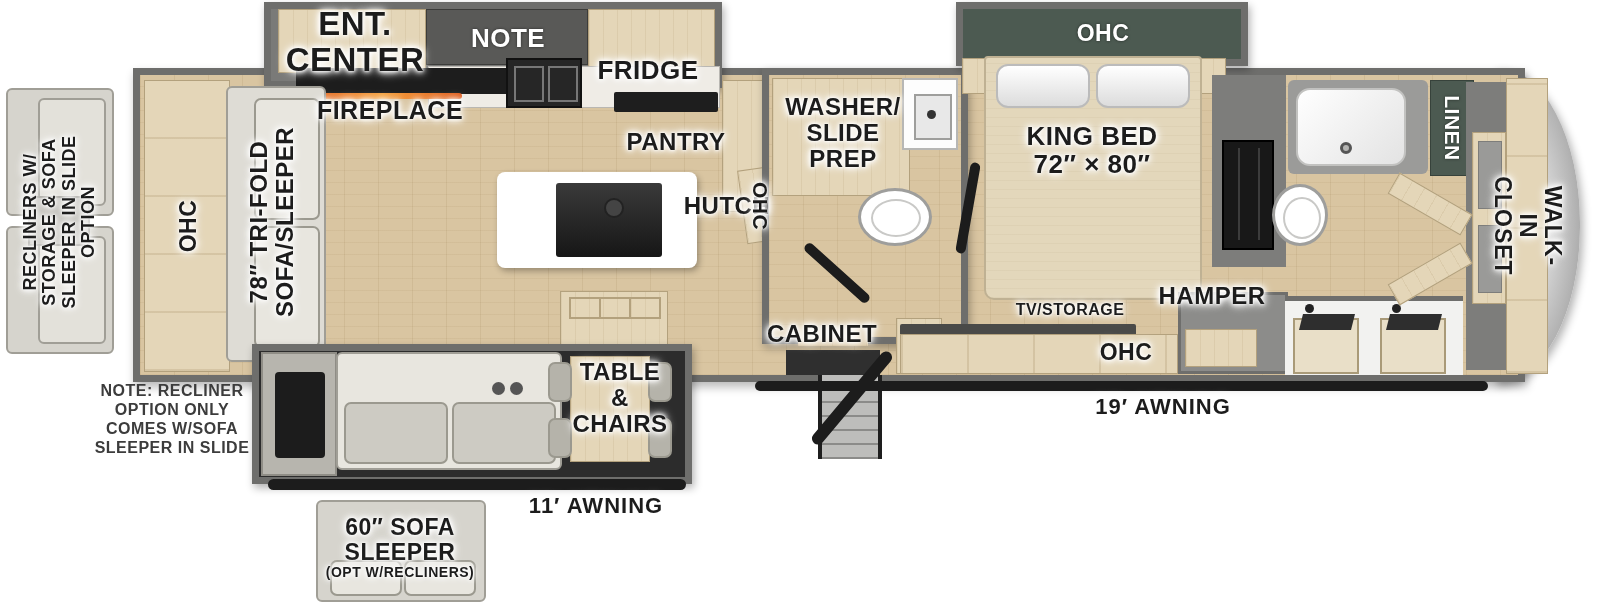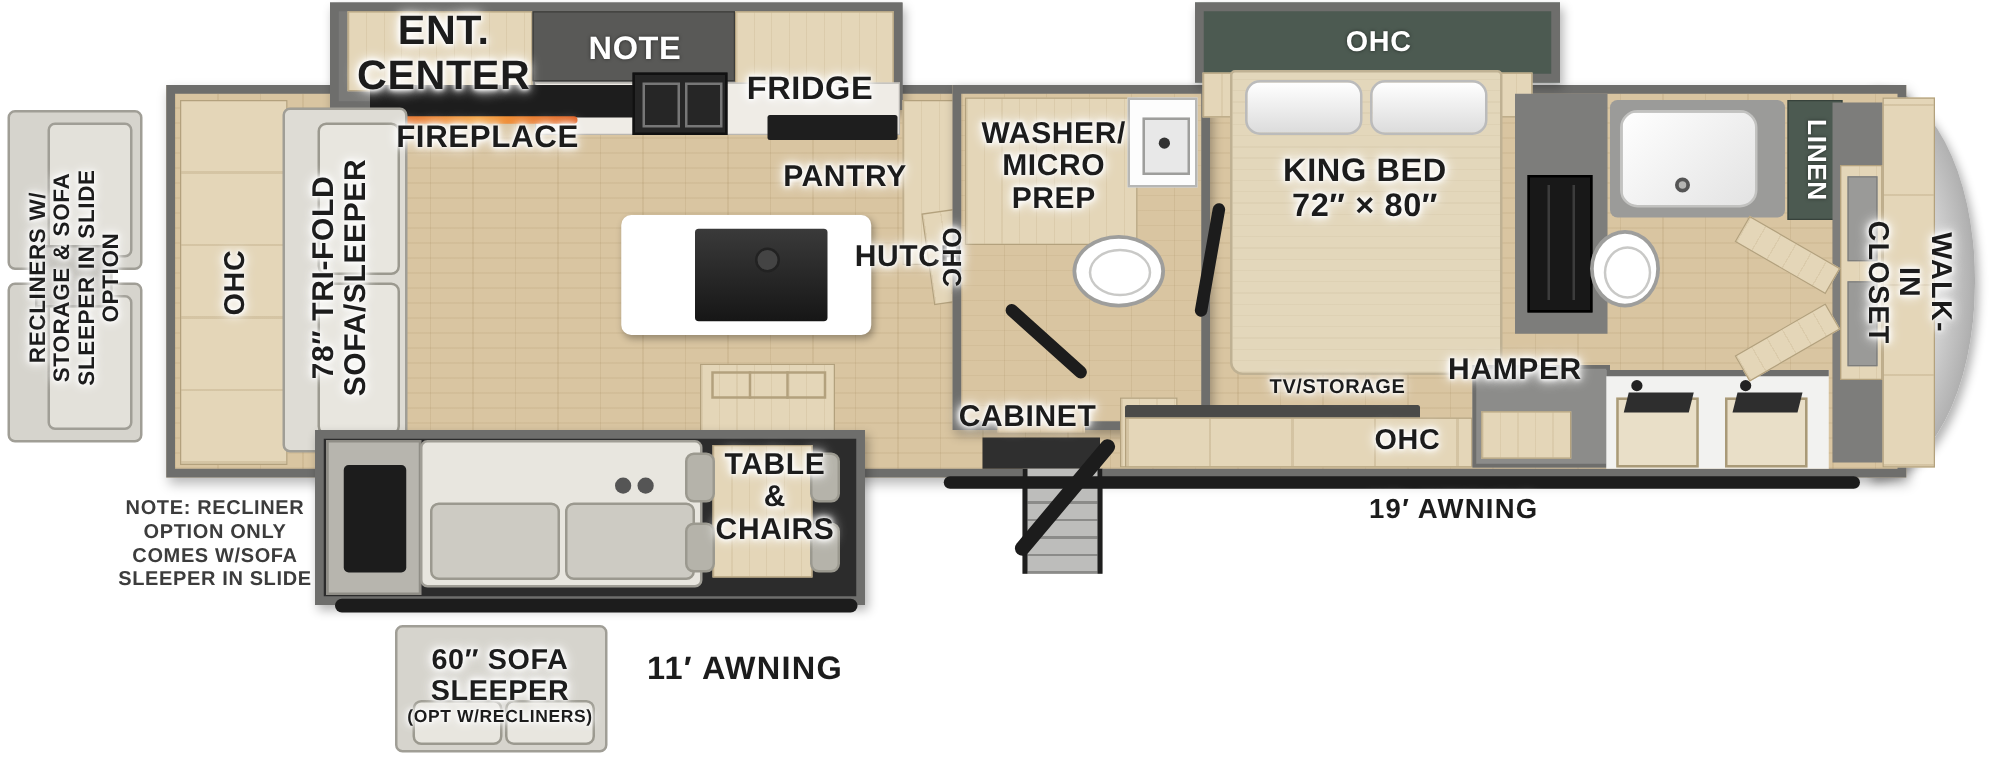--- a/index.html
+++ b/index.html
@@ -191,45 +191,45 @@
 
   <div class="lbl" style="left:355px;top:42px;font-size:33px;">ENT.
 CENTER</div>
   <div class="lbl white" style="left:508px;top:38px;font-size:26px;">NOTE</div>
   <div class="lbl" style="left:648px;top:70px;font-size:26px;">FRIDGE</div>
   <div class="lbl" style="left:390px;top:110px;font-size:25px;">FIREPLACE</div>
   <div class="lbl" style="left:676px;top:142px;font-size:24px;">PANTRY</div>
   <div class="lbl" style="left:692px;top:206px;font-size:24px;margin-left:35px;">HUTCH</div>
   <div class="lbl cw" style="left:760px;top:206px;font-size:21px;">OHC</div>
   <div class="lbl" style="left:843px;top:133px;font-size:24px;">WASHER/
-MICRO
+SLIDE
 PREP</div>
   <div class="lbl" style="left:822px;top:334px;font-size:24px;">CABINET</div>
   <div class="lbl white" style="left:1103px;top:33px;font-size:23px;">OHC</div>
   <div class="lbl" style="left:1092px;top:150px;font-size:26px;">KING BED
 72″ × 80″</div>
   <div class="lbl" style="left:1070px;top:310px;font-size:16px;">TV/STORAGE</div>
   <div class="lbl" style="left:1212px;top:296px;font-size:24px;">HAMPER</div>
   <div class="lbl" style="left:1126px;top:352px;font-size:23px;">OHC</div>
   <div class="lbl cw white" style="left:1452px;top:128px;font-size:21px;">LINEN</div>
   <div class="lbl cw" style="left:1528px;top:226px;font-size:23px;letter-spacing:1px;">WALK-IN CLOSET</div>
   <div class="lbl ccw" style="left:188px;top:226px;font-size:23px;">OHC</div>
   <div class="lbl ccw" style="left:272px;top:222px;font-size:24px;">78″ TRI-FOLD
 SOFA/SLEEPER</div>
   <div class="lbl" style="left:620px;top:398px;font-size:24px;">TABLE
 &amp;
 CHAIRS</div>
   <div class="lbl" style="left:1163px;top:407px;font-size:22px;letter-spacing:1px;">19′ AWNING</div>
-  <div class="lbl" style="left:596px;top:534px;font-size:26px;letter-spacing:1px;">11′ AWNING</div>
+  <div class="lbl" style="left:596px;top:506px;font-size:22px;letter-spacing:1px;">11′ AWNING</div>
 
   <div class="lbl ccw" style="left:60px;top:222px;font-size:18px;">RECLINERS W/
 STORAGE &amp; SOFA
 SLEEPER IN SLIDE
 OPTION</div>
-  <div class="lbl plain" style="left:172px;top:436px;font-size:16px;line-height:1.18;">NOTE: RECLINER
+  <div class="lbl plain" style="left:172px;top:420px;font-size:16px;line-height:1.18;">NOTE: RECLINER
 OPTION ONLY
 COMES W/SOFA
 SLEEPER IN SLIDE</div>
   <div class="lbl" style="left:400px;top:540px;font-size:23px;">60″ SOFA
 SLEEPER</div>
   <div class="lbl" style="left:400px;top:573px;font-size:14px;">(OPT W/RECLINERS)</div>
 
 </div>
 
 </body></html>

